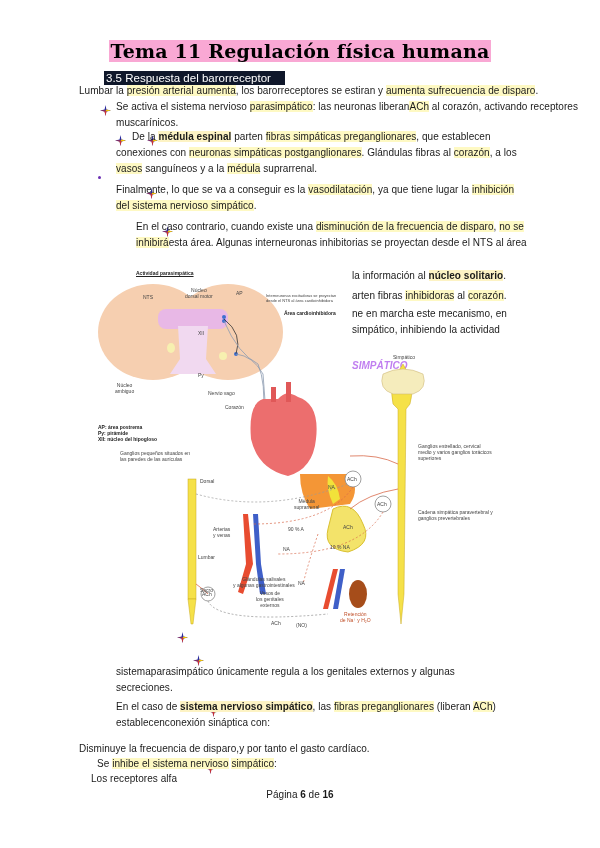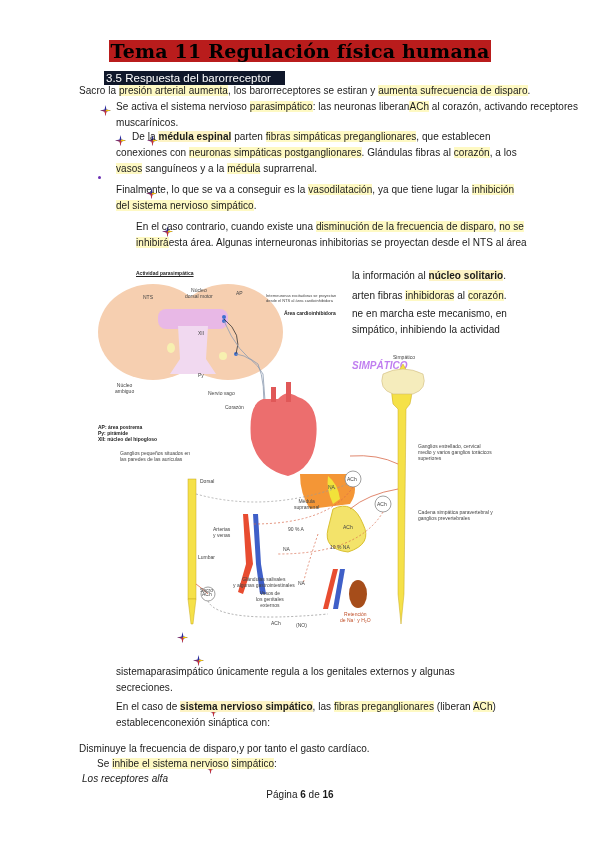--- a/index.html
+++ b/index.html
@@ -1,20 +1,20 @@
 <!DOCTYPE html>
 <html><head>
 <meta charset="utf-8">
 <style>
   html, body { margin:0; padding:0; background:#ffffff; }
   body { width:600px; height:848px; position:relative; overflow:hidden;
          font-family:"Liberation Sans", "DejaVu Sans", sans-serif; color:#1a1a1a; }
   .abs { position:absolute; }
   .title { left:0; width:600px; top:40px; text-align:center; }
-  .title span { background:#b91c1c; font-family:"DejaVu Serif", serif; font-weight:bold;
+  .title span { background:#f9a8d4; font-family:"DejaVu Serif", serif; font-weight:bold;
                 font-size:19px; color:#000; padding:0 2px; letter-spacing:0.2px; }
   .section { left:104px; top:71px; background:#0f172a; color:#ffffff; font-size:11.5px;
              padding:0 14px 0 2px; line-height:14px; }
   .txt { font-size:10px; line-height:16px; letter-spacing:0.05px; }
   .hl { background:#fef9c3; }
   .hlb { background:#fdf3c4; font-weight:bold; }
   .b { font-weight:bold; }
   .bullet { display:inline-block; width:11px; height:11px; vertical-align:-1px; position:relative; }
   .bullet svg { position:absolute; left:0; top:0; }
   .dot { width:3px; height:3px; border-radius:50%; background:#6b2fb3; }
@@ -41,21 +41,21 @@
 </svg>
 
 <div class="abs title">
   <span>Tema 11 Regulación física humana</span>
 </div>
 
 <div class="abs section">3.5 Respuesta del barorreceptor</div>
 
 
 <div class="abs txt" style="left:79px; top:83px;">
-  <span>Sacro la </span><span class="hl">presión arterial aumenta</span><span>, los barorreceptores se estiran y </span><span class="hl">aumenta sufrecuencia de disparo</span><span>.</span>
+  <span>Lumbar la </span><span class="hl">presión arterial aumenta</span><span>, los barorreceptores se estiran y </span><span class="hl">aumenta sufrecuencia de disparo</span><span>.</span>
 </div>
 
 
 <span class="abs bullet" style="left:100px; top:101px;"><svg width="11" height="11">
       <use href="#star"></use>
     </svg></span>
 <div class="abs txt" style="left:116px; top:99px; width:480px;">
   <span>Se activa el sistema nervioso </span><span class="hl">parasimpático</span><span>: las neuronas liberan</span><span class="hl">ACh</span><span> al corazón, activando receptores</span><br>
   <span>muscarínicos.</span>
 </div>
@@ -256,21 +256,21 @@
 </div>
 
 
 <div class="abs txt" style="left:79px; top:741px;">Disminuye la frecuencia de disparo,y por tanto el gasto cardíaco.</div>
 <span class="abs bullet" style="left:81px; top:759px;"><svg width="11" height="11">
       <use href="#star"></use>
     </svg></span>
 <div class="abs txt" style="left:97px; top:756px;">
   <span>Se </span><span class="hl">inhibe el sistema nervioso</span><span> </span><span class="hl">simpático</span><span>:</span>
 </div>
-<div class="abs txt" style="left:82px; top:771px;font-style:italic;">Los receptores alfa</div>
+<div class="abs txt" style="left:91px; top:771px;">Los receptores alfa</div>
 
 
 <div class="abs footer">
   <span>Página </span><span class="b">6</span><span> de </span><span class="b">16</span>
 </div>
 
 
 
 
 </body></html>

